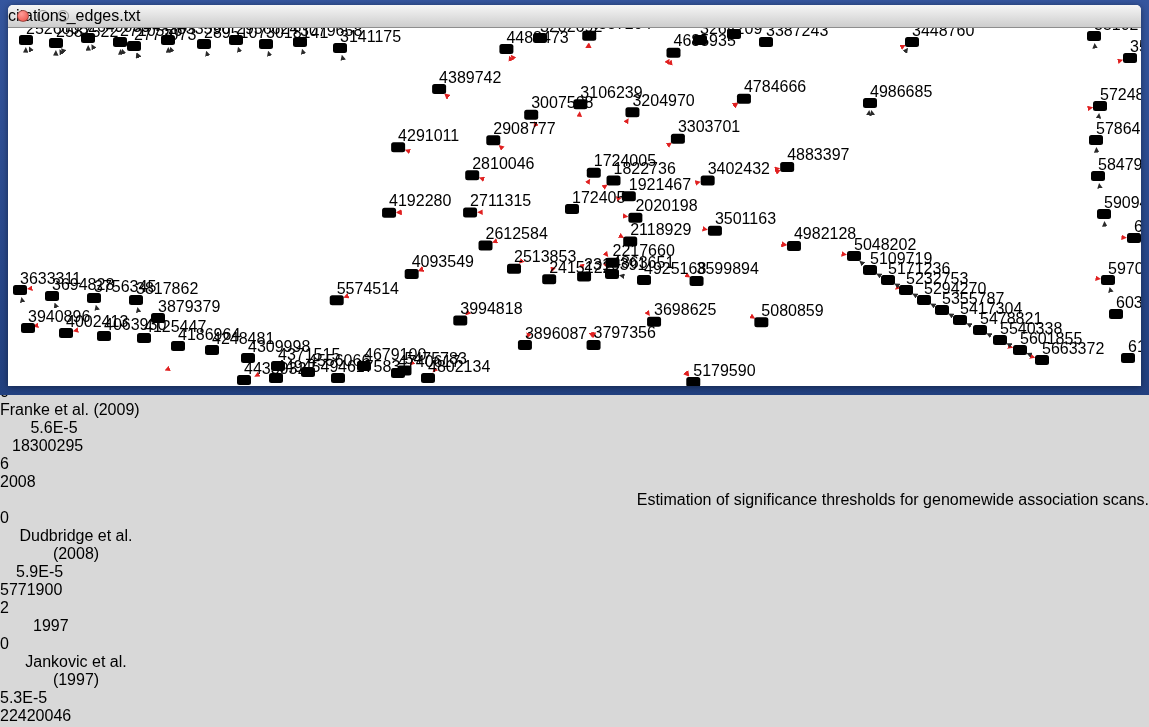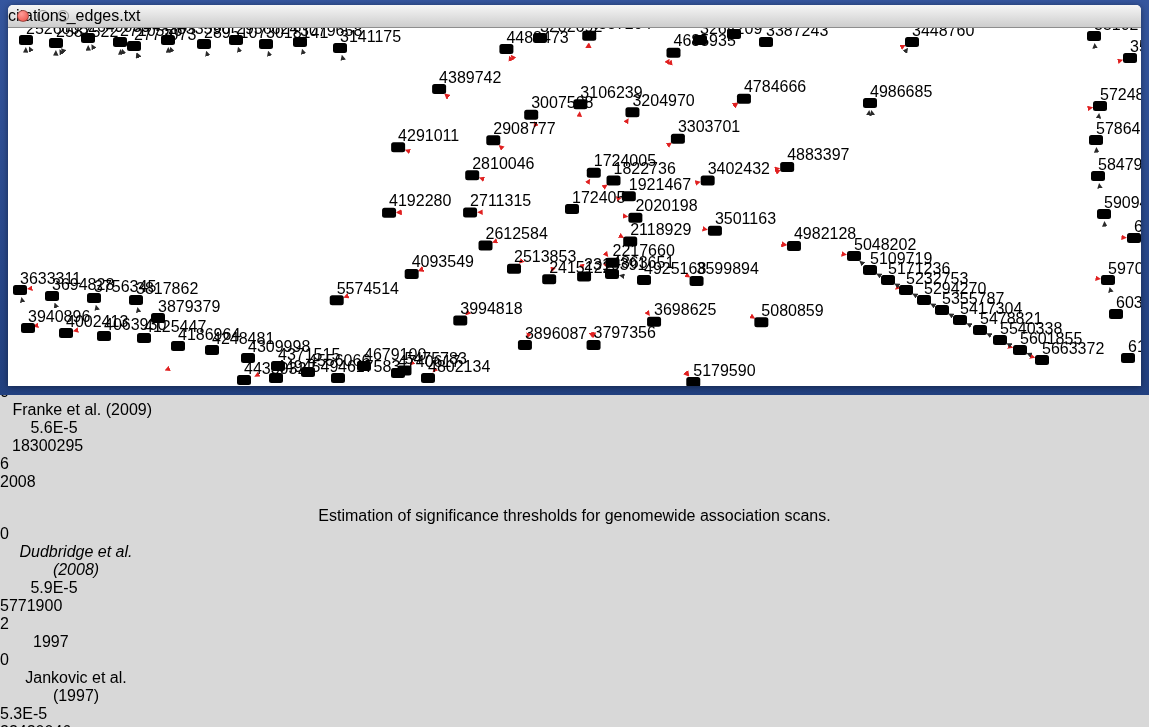--- a/index.html
+++ b/index.html
@@ -694,31 +694,31 @@
         <div class="td" style="width: 94px; text-align: left;">49</div>
         <div class="td" style="width: 152px; text-align: center;">Yano et al. (2008)</div>
         <div class="td" style="width: 108px; text-align: left;">5.3E-5</div>
       </div>
       <div class="tr">
         <div class="td" style="width: 95px; text-align: left;">19384554</div>
         <div class="td" style="width: 95px; text-align: left;">6</div>
         <div class="td" style="width: 80px; text-align: left;">2009</div>
         <div class="td" style="flex: 1 1 0%; text-align: left;">Genome-wide association studies in ADHD.</div>
         <div class="td" style="width: 94px; text-align: left;">0</div>
-        <div class="td" style="width: 152px; text-align: right;">Franke et al. (2009)</div>
+        <div class="td" style="width: 152px; text-align: left;">Franke et al. (2009)</div>
         <div class="td" style="width: 108px; text-align: center;">5.6E-5</div>
       </div>
       <div class="tr">
         <div class="td" style="width: 95px; text-align: left; margin-left: 12px;">18300295</div>
         <div class="td" style="width: 95px; text-align: left;">6</div>
         <div class="td" style="width: 80px; text-align: left;">2008</div>
-        <div class="td" style="flex: 1 1 0%; text-align: center; margin-top: 16px;">Estimation of significance thresholds for genomewide association scans.</div>
+        <div class="td" style="flex: 1 1 0%; text-align: right;">Estimation of significance thresholds for genomewide association scans.</div>
         <div class="td" style="width: 94px; text-align: left;">0</div>
-        <div class="td" style="width: 152px; text-align: center; font-style: italic;">Dudbridge et al. (2008)</div>
-        <div class="td" style="width: 108px; text-align: center;">5.9E-5</div>
+        <div class="td" style="width: 152px; text-align: center;">Dudbridge et al. (2008)</div>
+        <div class="td" style="width: 108px; text-align: left; margin-left: 16px;">5.9E-5</div>
       </div>
       <div class="tr">
         <div class="td" style="width: 95px; text-align: left;">5771900</div>
         <div class="td" style="width: 95px; text-align: left;">2</div>
         <div class="td" style="width: 80px; text-align: left; padding-left: 33px;">1997</div>
         <div class="td" style="width: 94px; text-align: left;">0</div>
         <div class="td" style="width: 152px; text-align: center;">Jankovic et al. (1997)</div>
         <div class="td" style="width: 108px; text-align: left;">5.3E-5</div>
       </div>
       <div class="tr">

